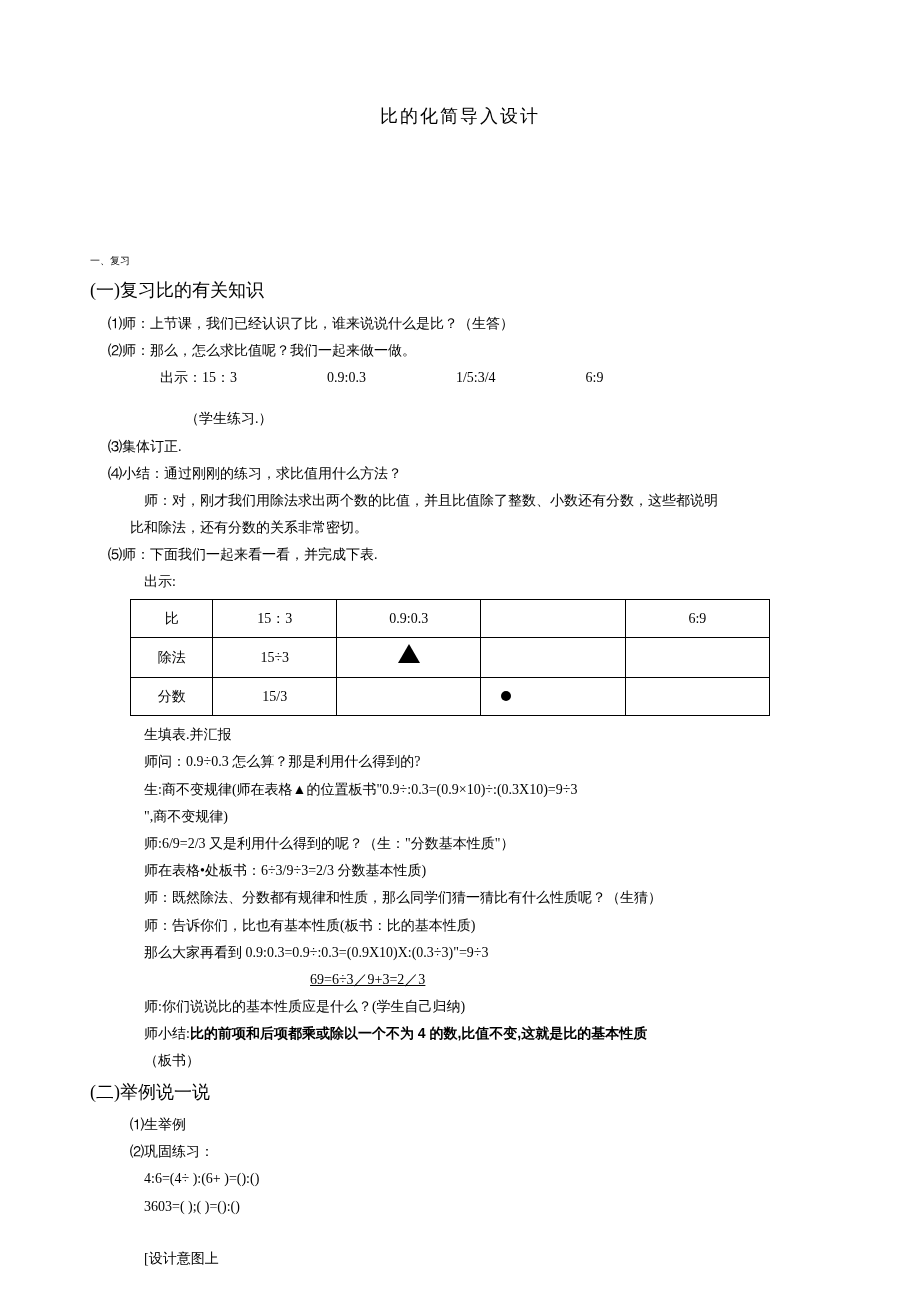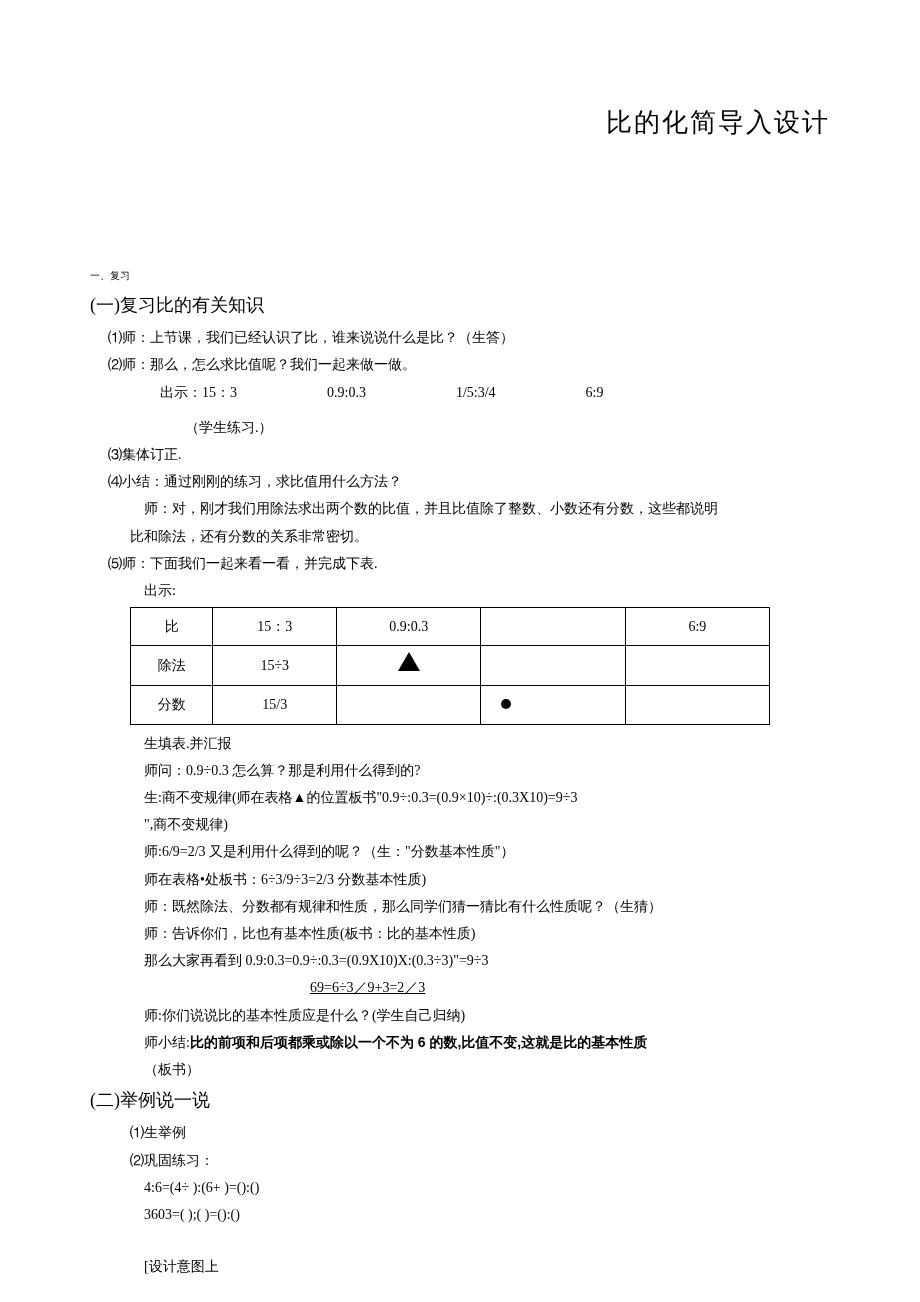--- a/index.html
+++ b/index.html
@@ -7,42 +7,42 @@
       width: 920px;
       min-height: 1302px;
       background: #fff;
       font-family: "SimSun", "宋体", serif;
       font-size: 14px;
       color: #000;
       padding: 100px 90px 60px 90px;
       line-height: 1.8;
     }
     .title {
-      text-align: right;
-      font-size: 26px;
+      text-align: center;
+      font-size: 18px;
       font-weight: normal;
       margin-bottom: 120px;
       letter-spacing: 2px;
     }
     .section-h1 {
       font-size: 10px;
       margin-bottom: 4px;
     }
     .section-h2 {
       font-size: 18px;
       margin-bottom: 4px;
     }
     .line {
       margin-left: 18px;
       margin-bottom: 2px;
     }
     .line-indent1 { margin-left: 40px; margin-bottom: 2px; }
     .line-indent2 { margin-left: 54px; margin-bottom: 2px; }
     .line-indent3 { margin-left: 95px; margin-bottom: 2px; }
-    .spaced-row { display: flex; gap: 90px; margin-left: 70px; margin-bottom: 10px; }
+    .spaced-row { display: flex; gap: 90px; margin-left: 70px; margin-bottom: 16px; }
     .spaced-row span { white-space: nowrap; }
     table {
       border-collapse: collapse;
       width: 640px;
       margin-left: 40px;
       margin-top: 4px;
       margin-bottom: 6px;
     }
     td {
       border: 1px solid #000;
@@ -134,21 +134,21 @@
 <div class="line-indent2">生:商不变规律(师在表格▲的位置板书"0.9÷:0.3=(0.9×10)÷:(0.3X10)=9÷3</div>
 <div class="line-indent2">",商不变规律)</div>
 <div class="line-indent2">师:6/9=2/3 又是利用什么得到的呢？（生："分数基本性质"）</div>
 <div class="line-indent2">师在表格•处板书：6÷3/9÷3=2/3 分数基本性质)</div>
 <div class="line-indent2">师：既然除法、分数都有规律和性质，那么同学们猜一猜比有什么性质呢？（生猜）</div>
 <div class="line-indent2">师：告诉你们，比也有基本性质(板书：比的基本性质)</div>
 <div class="line-indent2">那么大家再看到 0.9:0.3=0.9÷:0.3=(0.9X10)X:(0.3÷3)"=9÷3</div>
 <div class="center-line">69=6÷3／9+3=2／3</div>
 <div class="line-indent2">师:你们说说比的基本性质应是什么？(学生自己归纳)</div>
 <div class="line-indent2 block">
-  <span>师小结:</span><span class="bold">比的前项和后项都乘或除以一个不为 6 的数,比值不变,这就是比的基本性质</span>
+  <span>师小结:</span><span class="bold">比的前项和后项都乘或除以一个不为 4 的数,比值不变,这就是比的基本性质</span>
 </div>
 <div class="line-indent2">（板书）</div>
 
 <div class="section-h2">(二)举例说一说</div>
 <div class="line-indent1">⑴生举例</div>
 <div class="line-indent1">⑵巩固练习：</div>
 <div class="line-indent2">4:6=(4÷      ):(6+      )=():()</div>
 <div class="line-indent2">3603=(           );(         )=():()</div>
 <br>
 <div class="line-indent2">[设计意图上</div>

